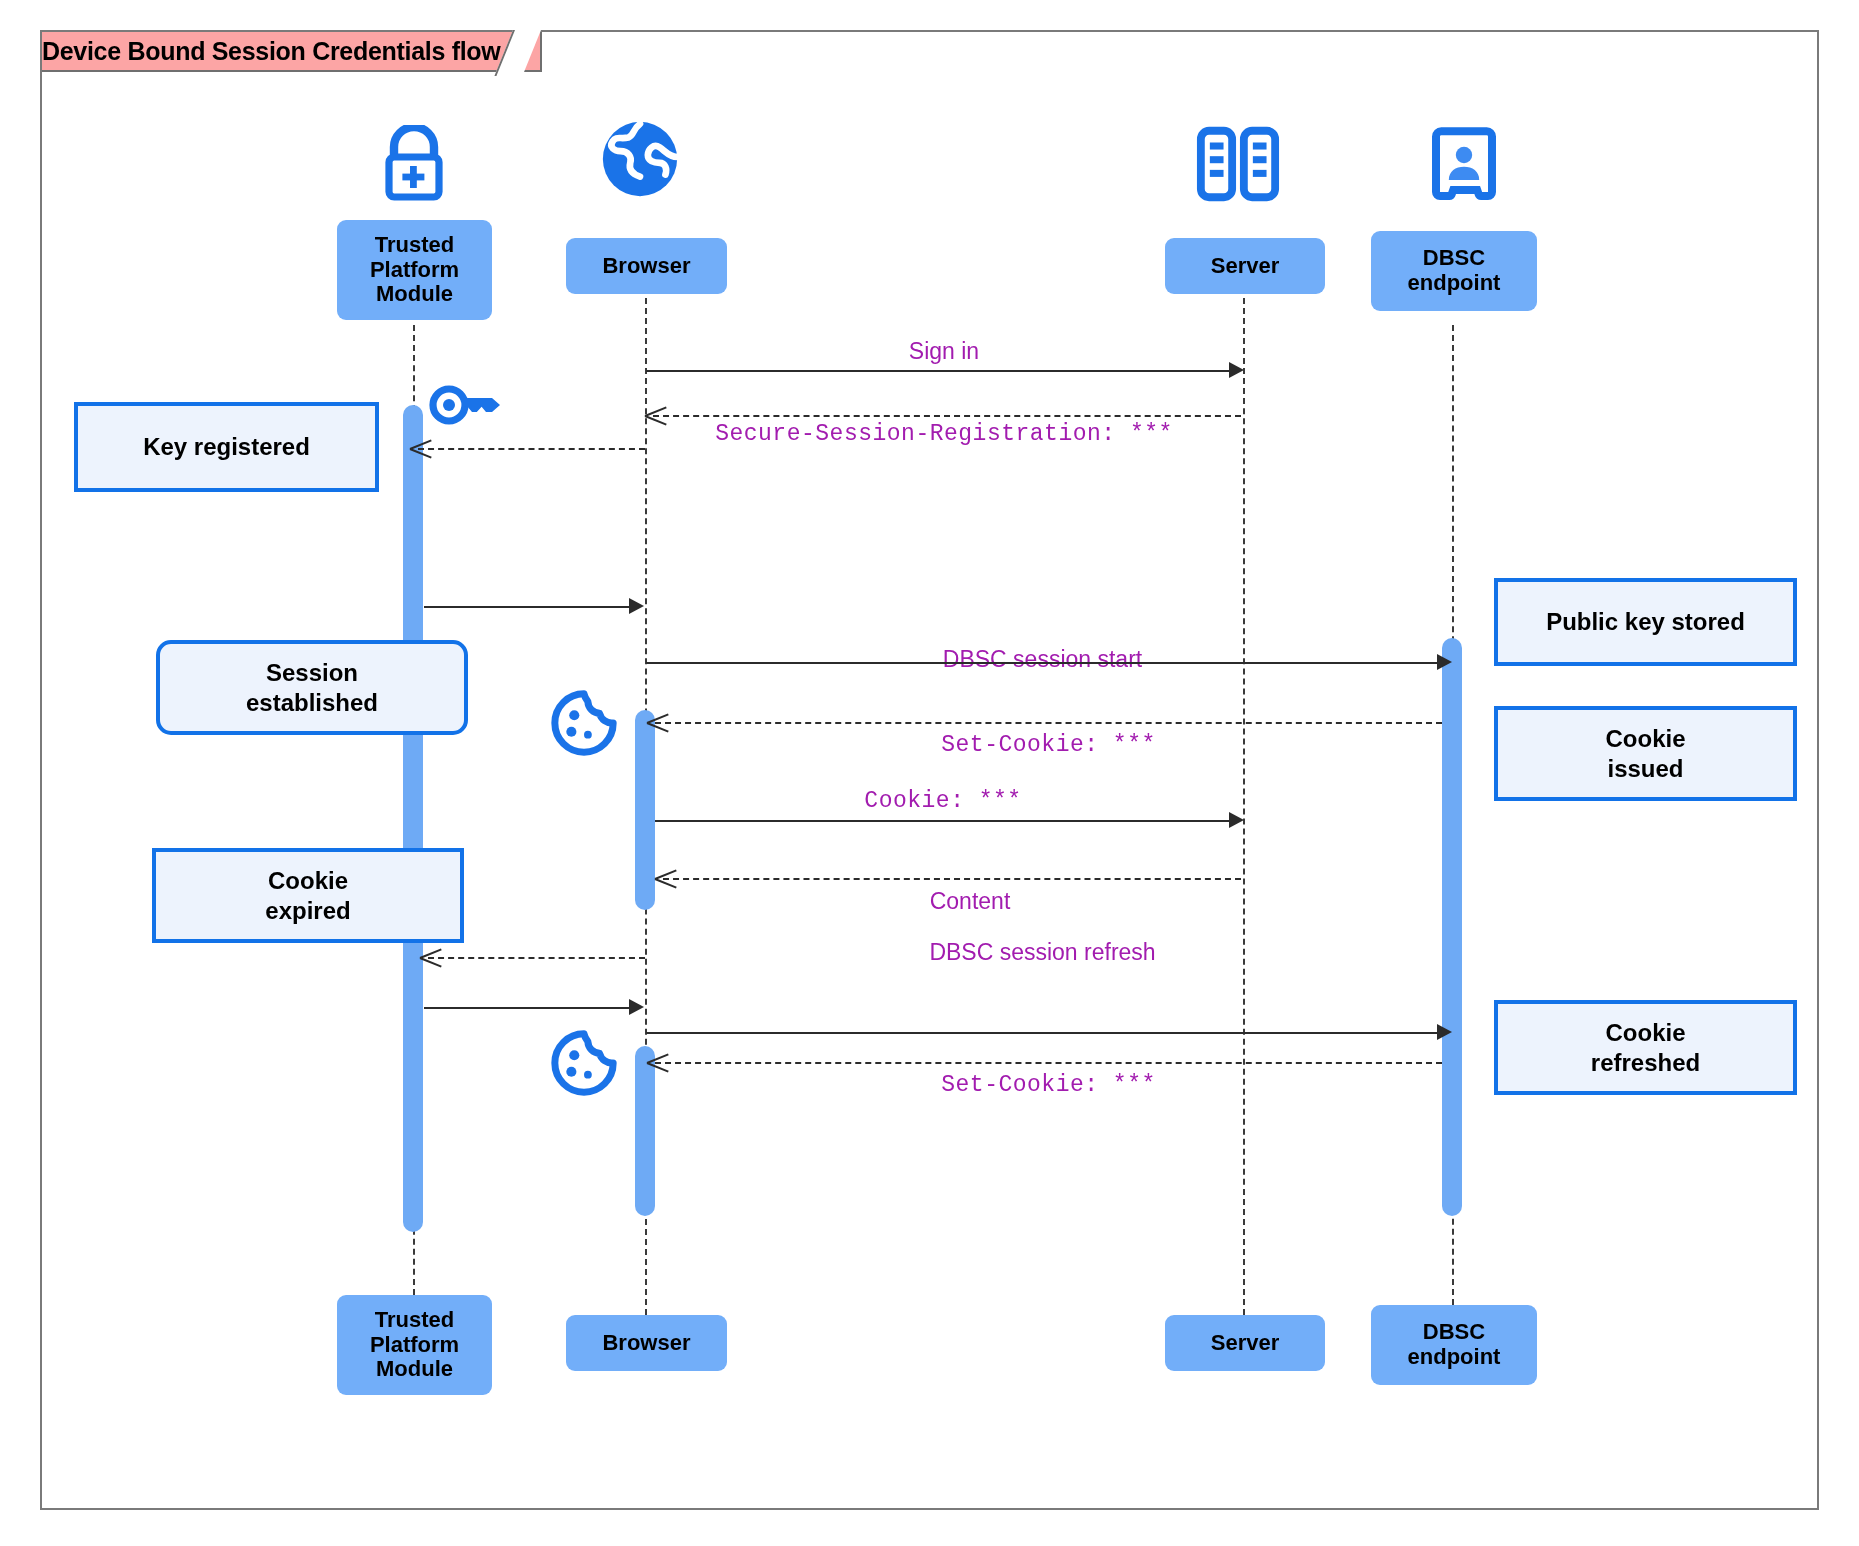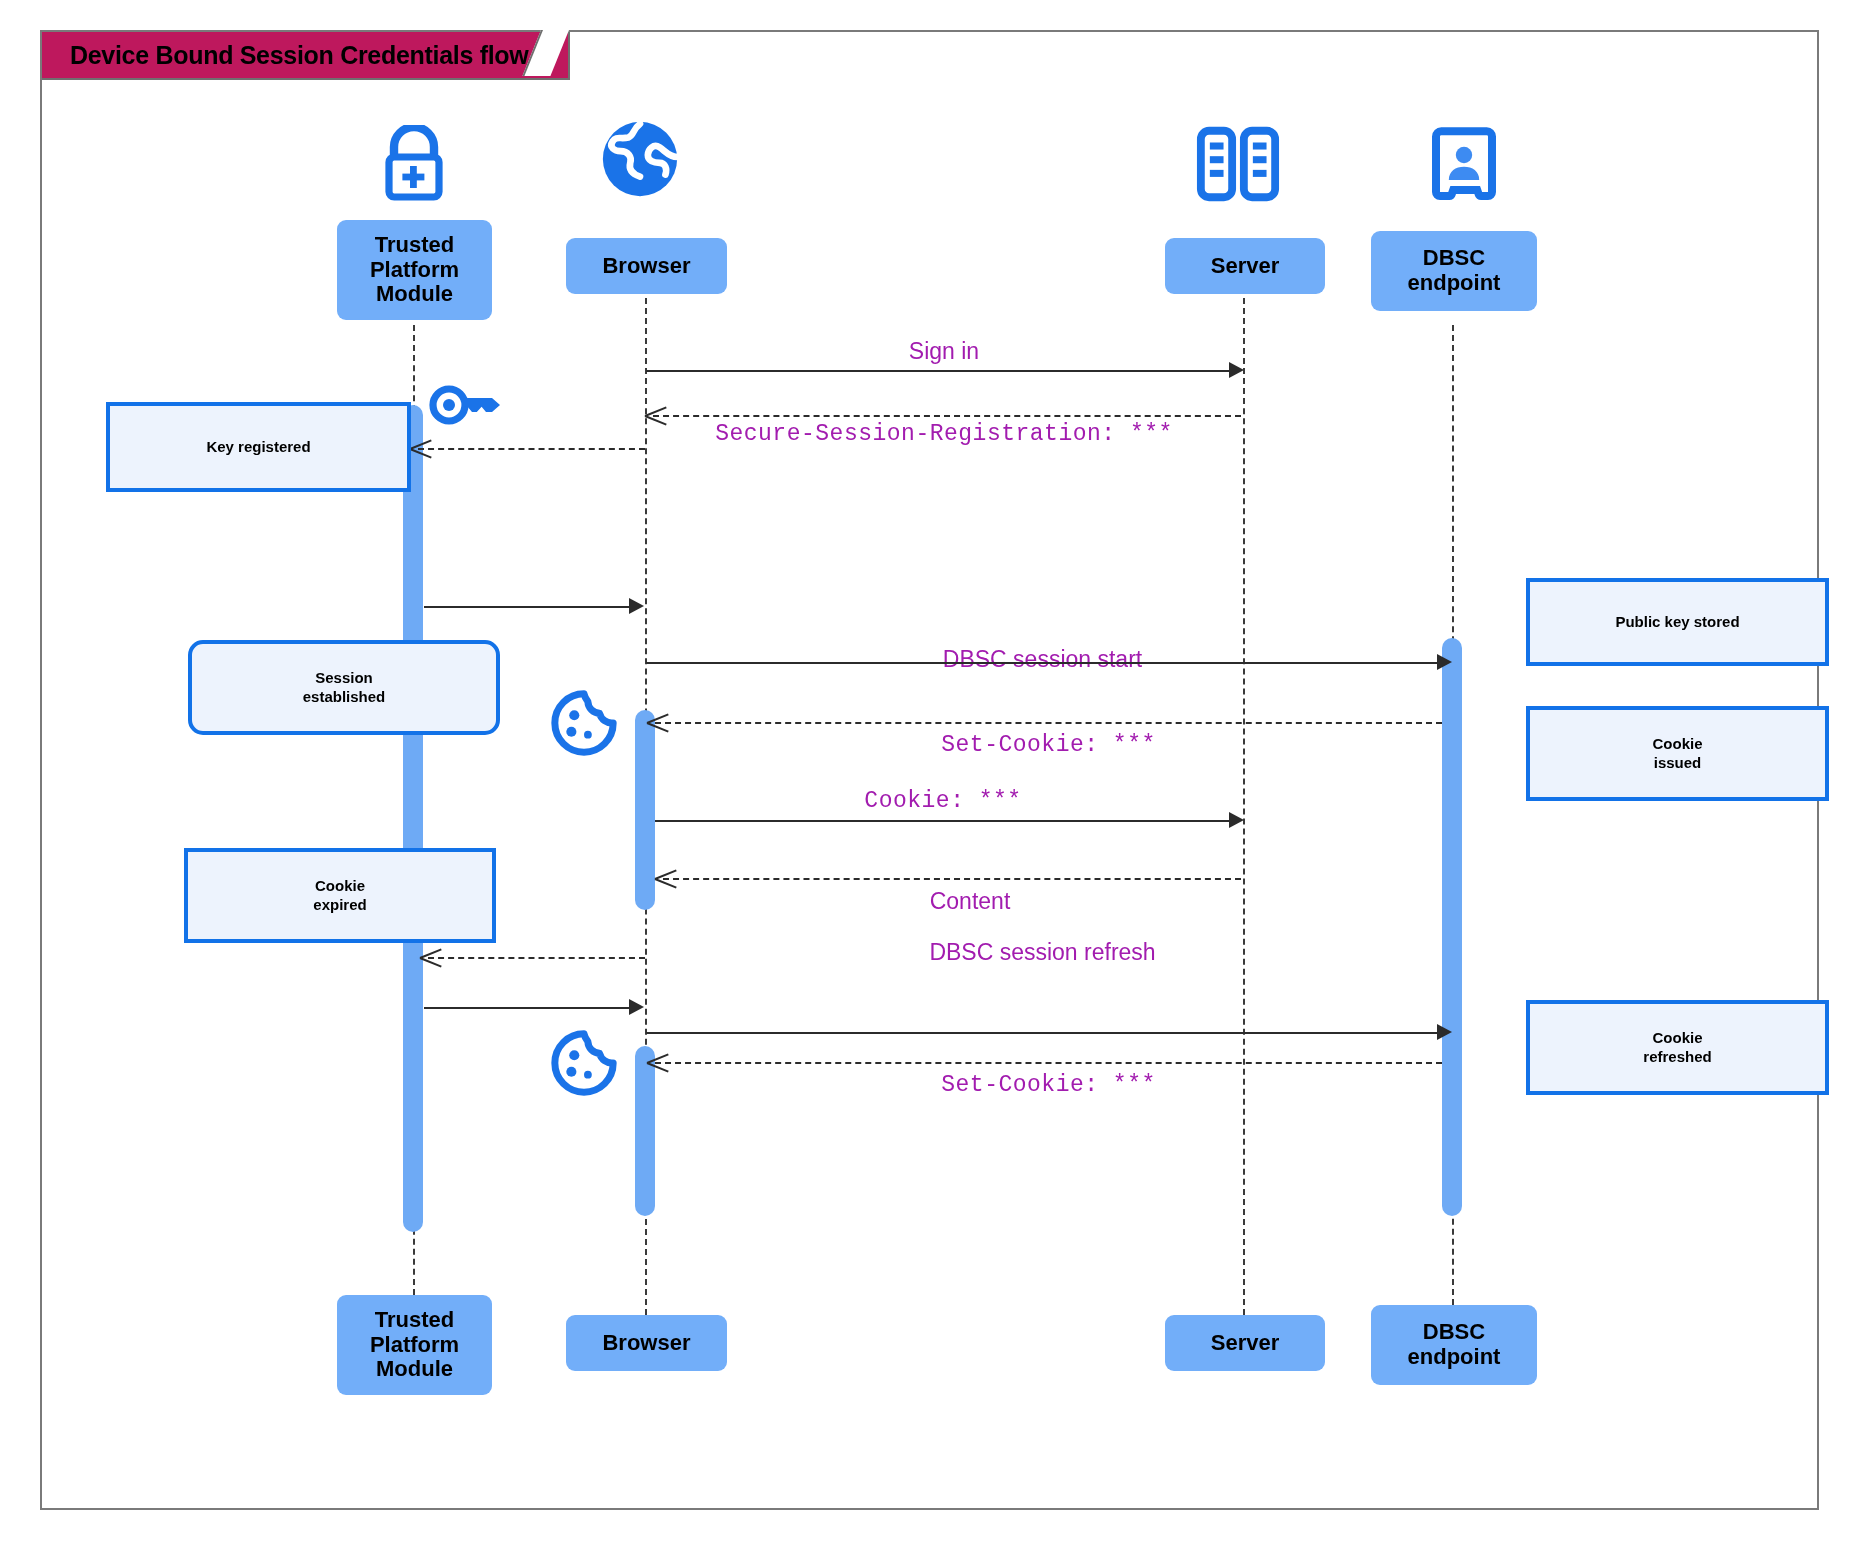--- a/index.html
+++ b/index.html
@@ -2,43 +2,43 @@
 <html><head>
 <meta charset="utf-8">
 <style>
   html,body{margin:0;padding:0;background:#ffffff;}
   body{font-family:"Liberation Sans",sans-serif;}
   #stage{position:relative;width:1859px;height:1546px;background:#ffffff;overflow:hidden;}
 
   
   .frame{position:absolute;left:40px;top:30px;width:1779px;height:1480px;
          border:2px solid #7a7a7a;background:#ffffff;box-sizing:border-box;}
-  .frame-title{position:absolute;left:42px;top:32px;height:48px;
-        background:#be185d;border:2px solid #6f6f6f;border-top:none;border-left:none;
-        box-sizing:border-box;display:flex;align-items:center;padding:0 40px 0 28px;
+  .frame-title{position:absolute;left:42px;top:32px;height:40px;
+        background:#fca5a5;border:2px solid #6f6f6f;border-top:none;border-left:none;
+        box-sizing:border-box;display:flex;align-items:center;padding:0 40px 0 0;
         font-size:25px;font-weight:bold;color:#000;letter-spacing:-0.3px;white-space:nowrap;}
   .frame-title::after{content:"";position:absolute;right:-1px;top:-2px;width:26px;height:46px;
         background:#ffffff;transform:skewX(-22deg);transform-origin:top right;border-left:2px solid #6f6f6f;}
 
   
   .lifeline{position:absolute;width:0;border-left:2px dashed #3a3a3a;}
 
   
   .pbox{position:absolute;background:#72aef9;border-radius:9px;
         display:flex;align-items:center;justify-content:center;text-align:center;
         font-weight:bold;font-size:22px;color:#000;line-height:1.12;
         box-sizing:border-box;padding:4px 10px;}
 
   
   .act{position:absolute;width:20px;background:#6eaaf5;border-radius:10px;}
 
   
   .note{position:absolute;background:#edf3fd;border:4px solid #1272e8;
         box-sizing:border-box;display:flex;align-items:center;justify-content:center;
-        text-align:center;font-weight:bold;font-size:15px;color:#000;line-height:1.22;margin-left:32px;}
+        text-align:center;font-weight:bold;font-size:24px;color:#000;line-height:1.22;}
 
   
   .msg-line{position:absolute;height:0;border-top:2px solid #2b2b2b;}
   .msg-line.dashed{border-top:2px dashed #2b2b2b;}
   .arrowhead-r{position:absolute;width:0;height:0;border-left:15px solid #2b2b2b;
         border-top:8px solid transparent;border-bottom:8px solid transparent;}
   .arrowopen-l{position:absolute;width:22px;height:22px;}
   .arrowopen-l::before,.arrowopen-l::after{content:"";position:absolute;left:0;top:11px;
         width:23px;height:0;border-top:2px solid #2b2b2b;transform-origin:left center;}
   .arrowopen-l::before{transform:rotate(-22deg);}

